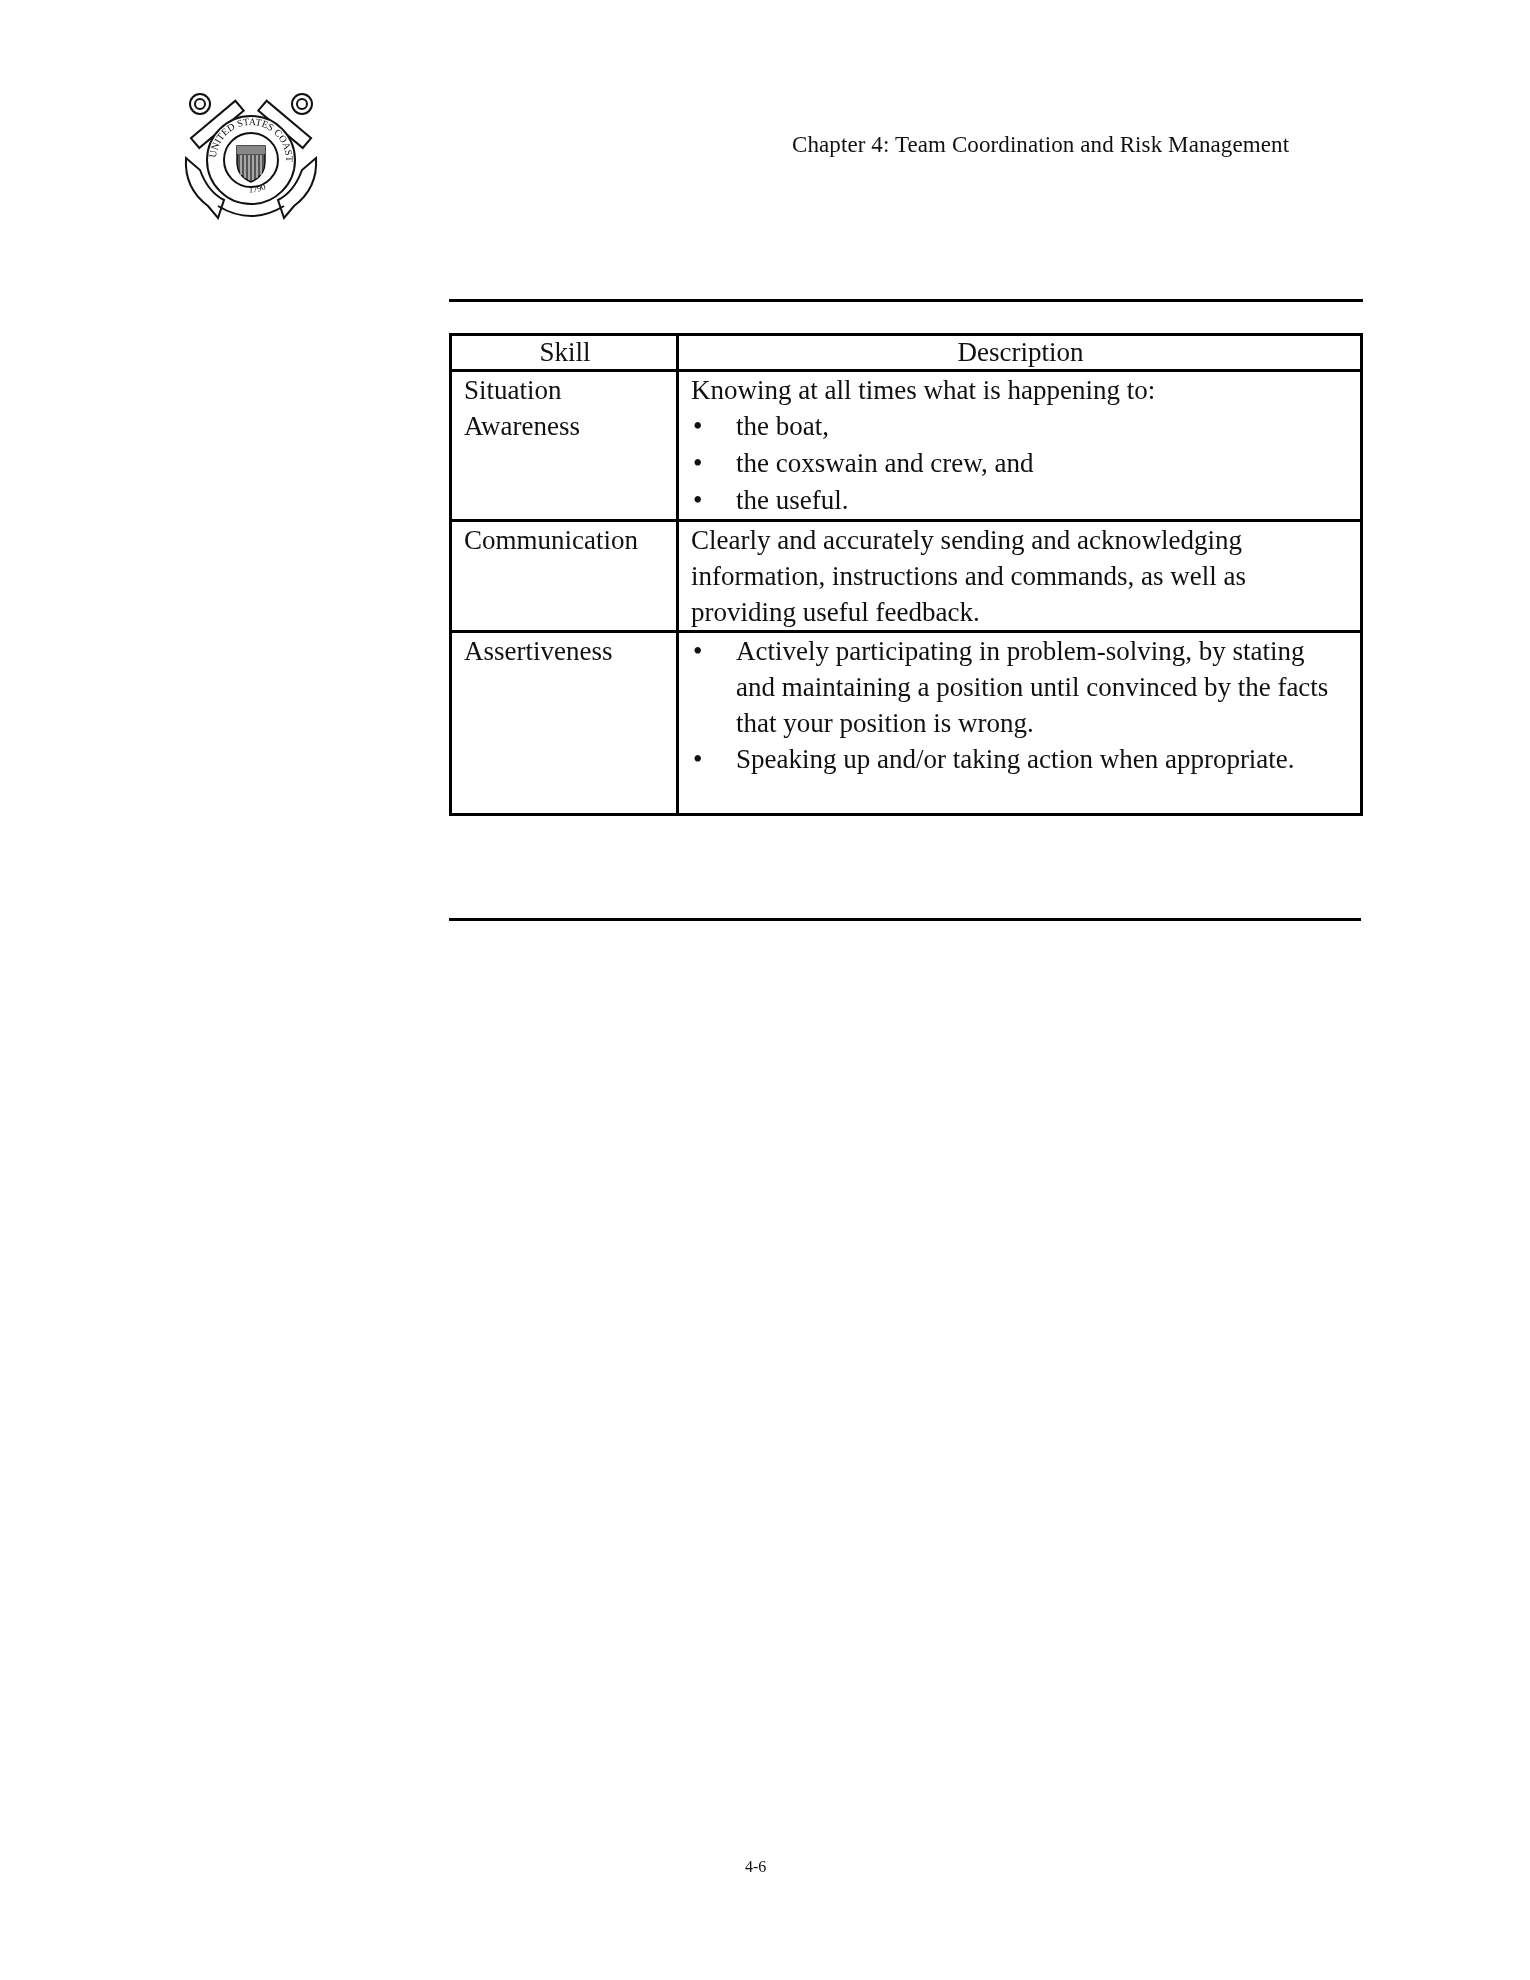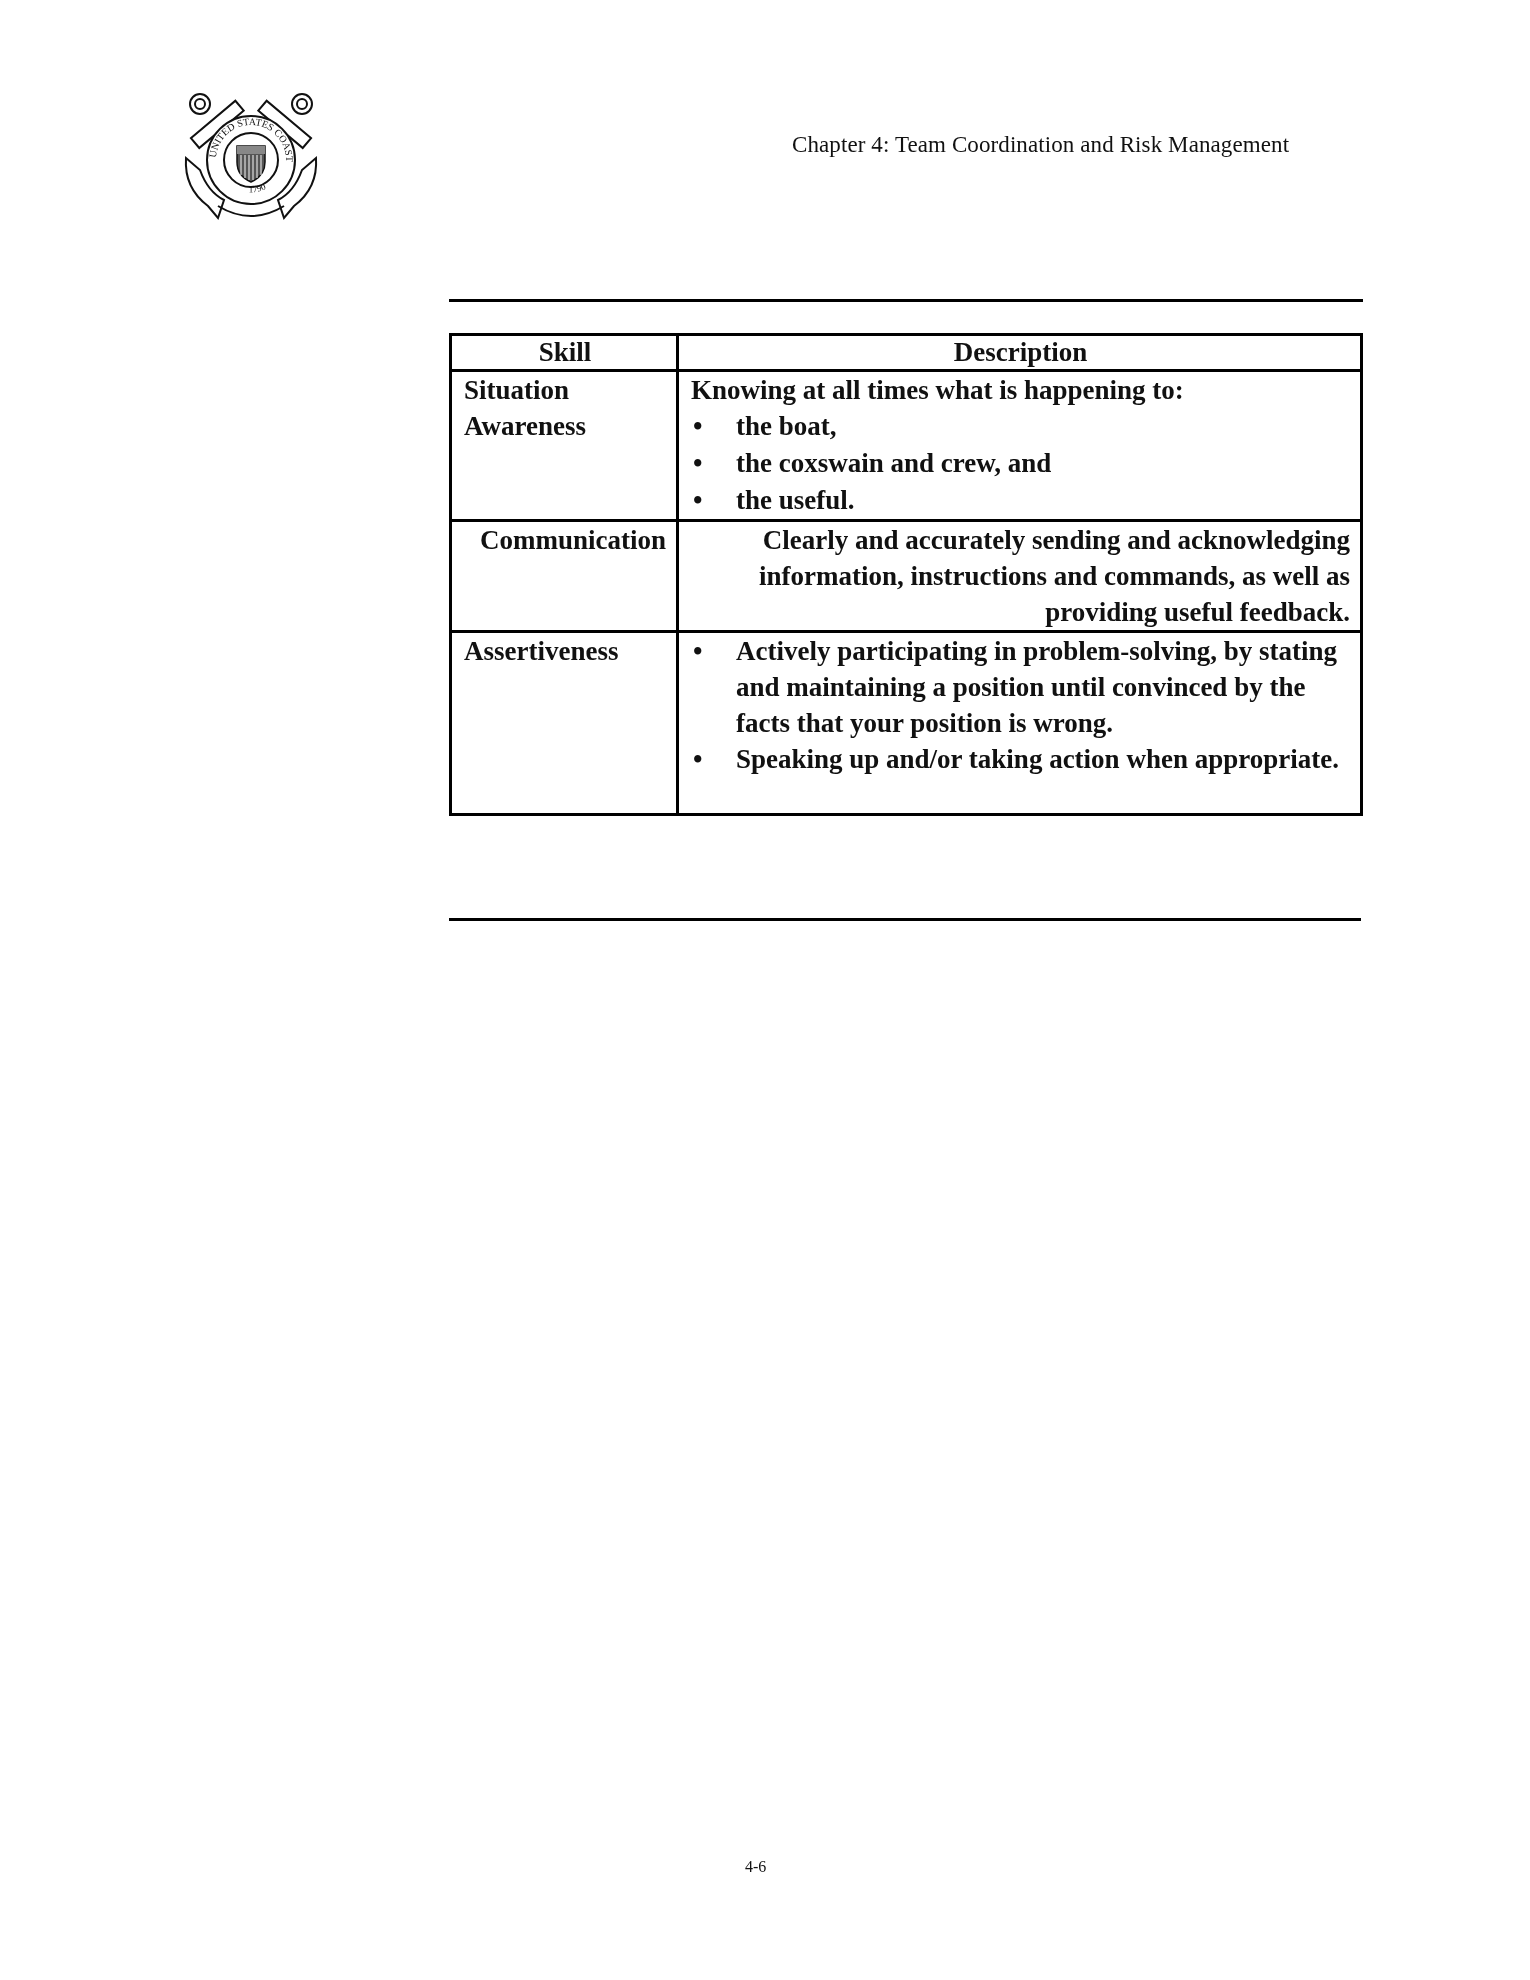--- a/index.html
+++ b/index.html
@@ -4,26 +4,26 @@
 <style>
   html, body { margin: 0; padding: 0; background: #ffffff; }
   body { width: 1530px; height: 1980px; position: relative; overflow: hidden;
          font-family: "Liberation Serif", "DejaVu Serif", serif; color: #111; }
   .logo { position: absolute; left: 178px; top: 88px; width: 146px; height: 138px; }
   .running-head { position: absolute; left: 792px; top: 132px; font-size: 23px; white-space: nowrap; letter-spacing: 0.1px; }
   .rule { position: absolute; left: 449px; width: 914px; height: 3px; background: #000; }
   .rule.top { top: 299px; }
   .rule.bottom { top: 918px; width: 912px; }
   table.skills { position: absolute; left: 449px; top: 333px; width: 914px; border-collapse: collapse; table-layout: fixed; font-size: 27px; line-height: 36px; }
-  table.skills td, table.skills th { border: 3px solid #000; vertical-align: top; padding: 0 10px 0 12px; font-weight: bold; }
+  table.skills td, table.skills th { border: 3px solid #000; vertical-align: top; padding: 0 10px 0 12px; font-weight: normal; }
   table.skills col.c1 { width: 227px; }
   table.skills th { text-align: center; height: 33px; line-height: 33px; padding-top: 0; padding-bottom: 0; }
   .row-sa td { height: 146px; }
   .row-dm td { height: 69px; line-height: 35px; }
-  .row-cm td { height: 105px; text-align: right; }
+  .row-cm td { height: 105px; }
   .row-as td { height: 180px; border-radius: 27px; }
   ul.bul { list-style: none; margin: 0; padding: 0; }
   ul.bul li { position: relative; padding-left: 45px; line-height: 36px; }
   ul.bul li .dot { position: absolute; left: 2px; top: 0; }
   .intro { line-height: 36px; }
   .row-sa ul.bul li { line-height: 37px; }
   .page-num { position: absolute; left: 745px; top: 1858px; font-size: 16px; }
 </style>
 </head>
 <body>

